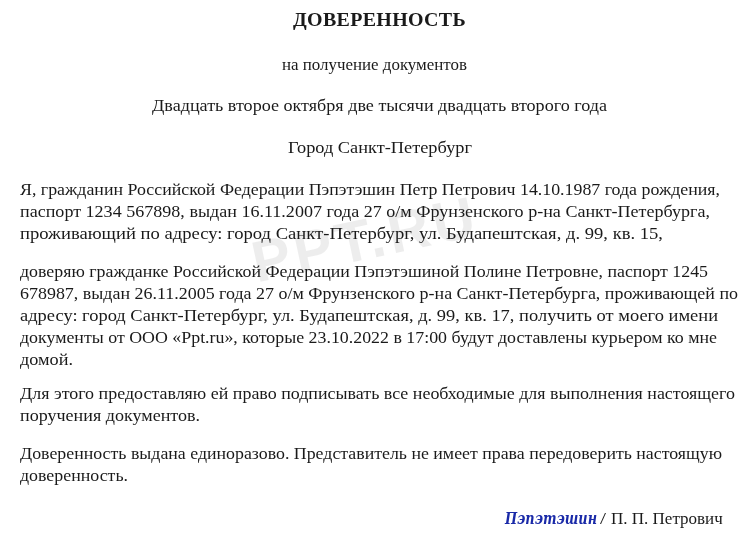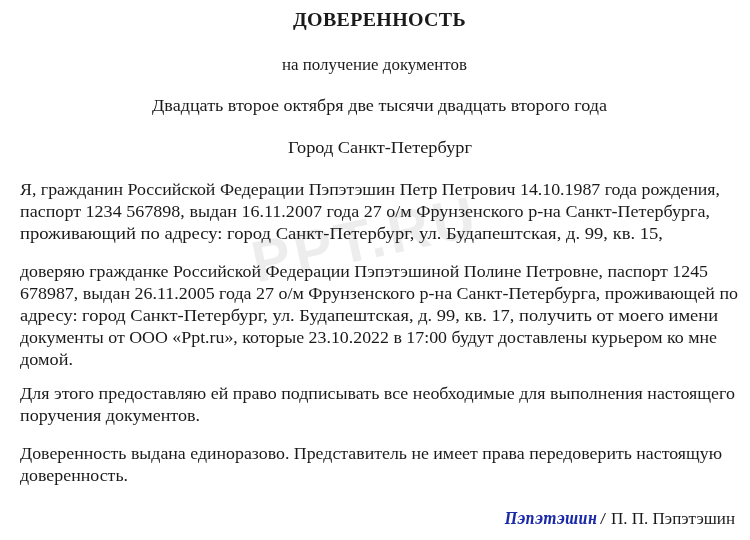--- a/index.html
+++ b/index.html
@@ -40,15 +40,15 @@
 
   <div class="line" style="left: 20px; top: 384px; transform: scaleX(1.0555);">Для этого предоставляю ей право подписывать все необходимые для выполнения настоящего</div>
   <div class="line" style="left: 20px; top: 406px; transform: scaleX(1.0616);">поручения документов.</div>
 
   <div class="line" style="left: 20px; top: 444px; transform: scaleX(1.0492);">Доверенность выдана единоразово. Представитель не имеет права передоверить настоящую</div>
   <div class="line" style="left: 20px; top: 466px; transform: scaleX(1.0509);">доверенность.</div>
 
   <div>
     <span class="sig" style="transform-origin: 0px 50%; transform: scaleX(0.8009);">Пэпэтэшин</span>
     <span class="sig-name line" style="left: 600px; top: 509px; transform: scaleX(1.2673);">/</span>
-    <span class="sig-name line" style="left: 611px; top: 509px; transform: scaleX(1.0003);">П. П. Пэпэтэшин</span>
+    <span class="sig-name line" style="left: 611px; top: 509px; transform: scaleX(1.0003);">П. П. Петрович</span>
   </div>
 </div>
 
 </body></html>

